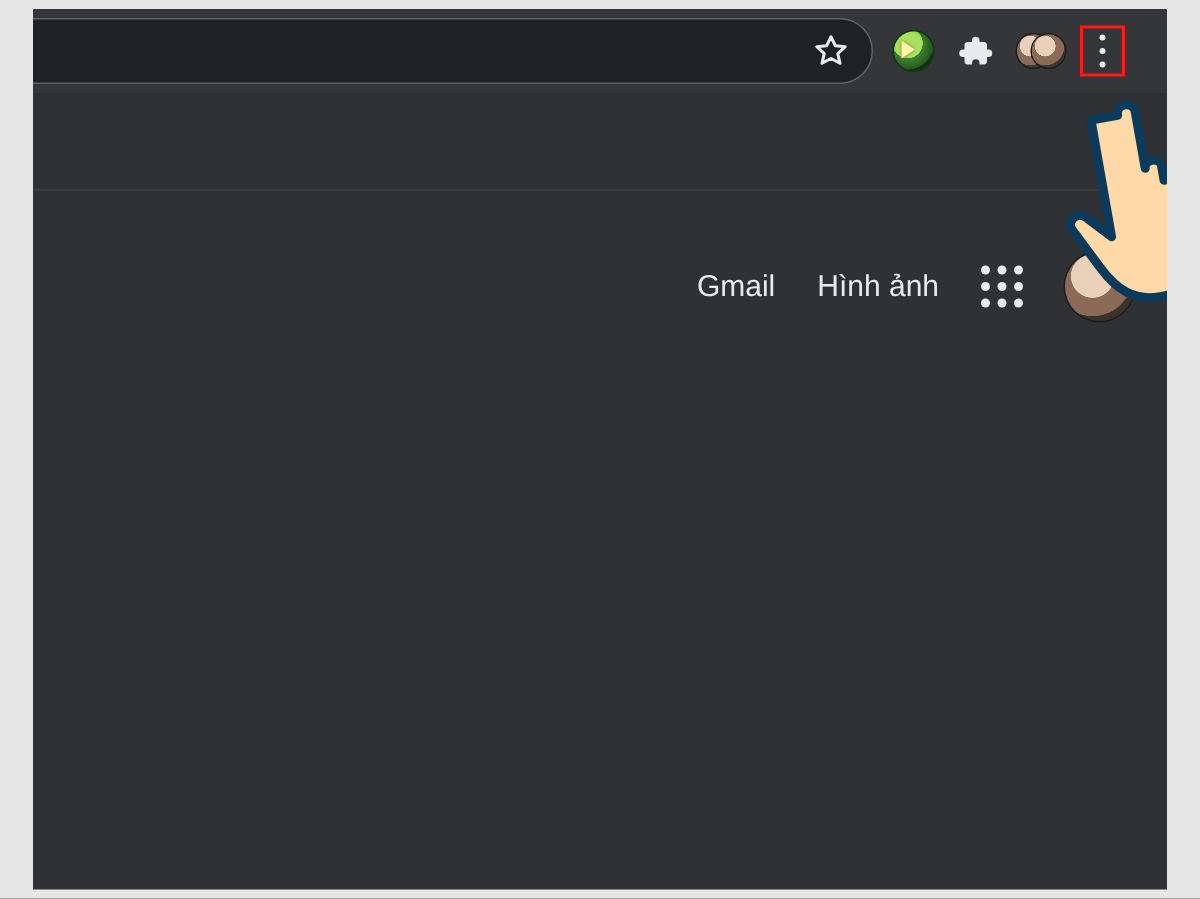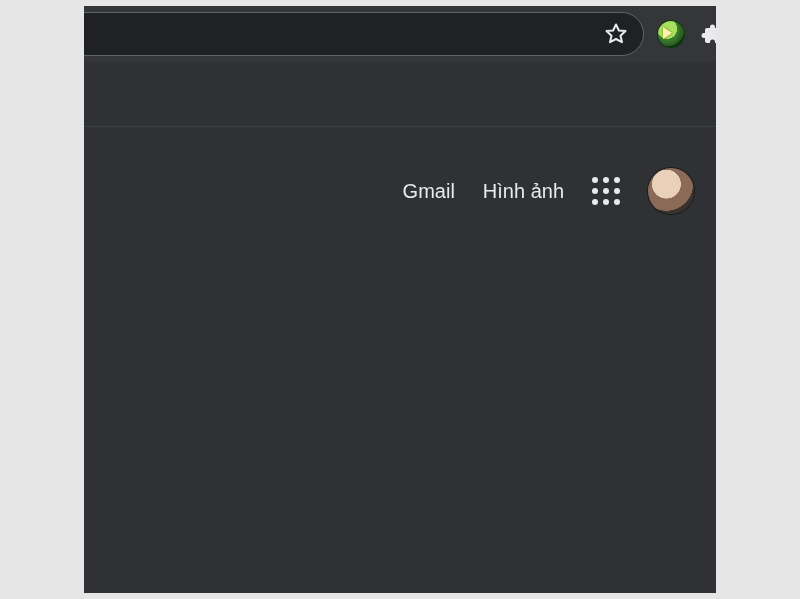--- a/index.html
+++ b/index.html
@@ -14,21 +14,21 @@
   .frame {
     width: 800px;
     height: 599px;
     background: #e6e6e6;
     display: flex;
     align-items: center;
     justify-content: center;
     position: relative;
   }
   .shot {
-    width: 632px;
+    width: 756px;
     height: 587px;
     background: #303134;
     position: relative;
     overflow: hidden;
   }
 
   
   .toolbar {
     position: absolute;
     left: 0; top: 0;

